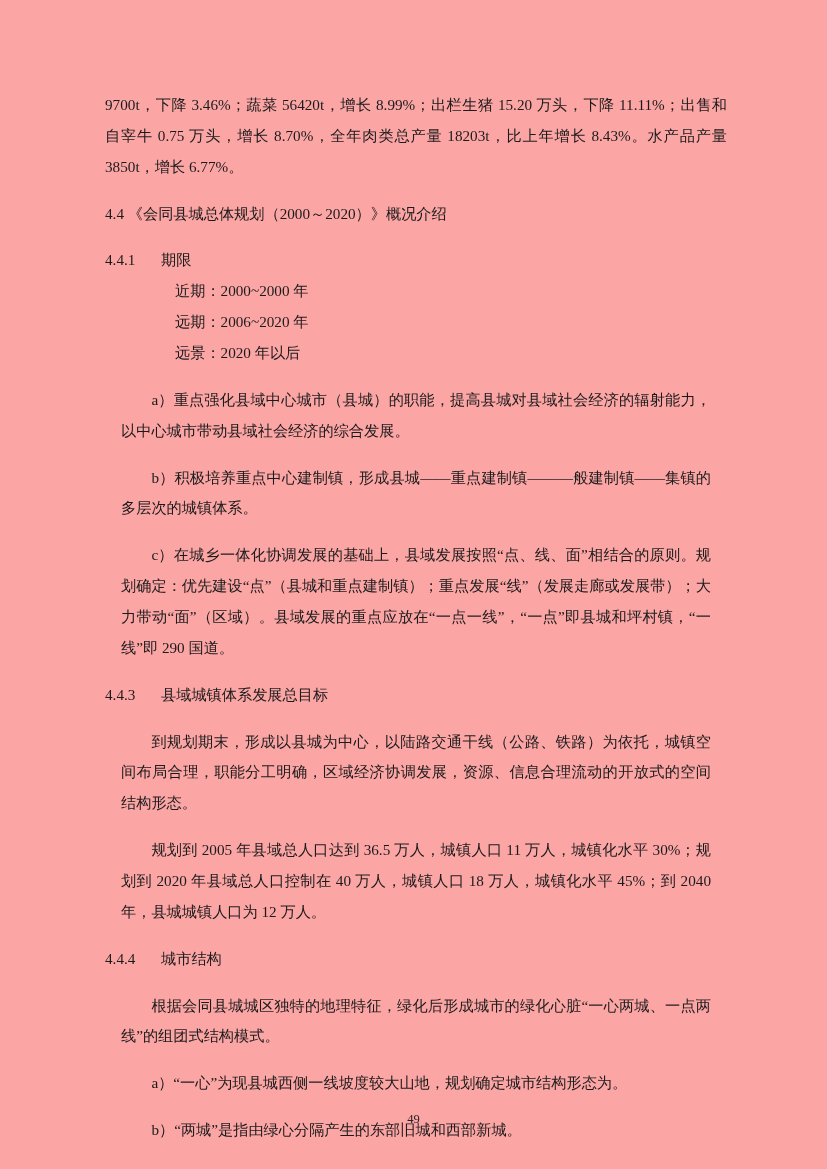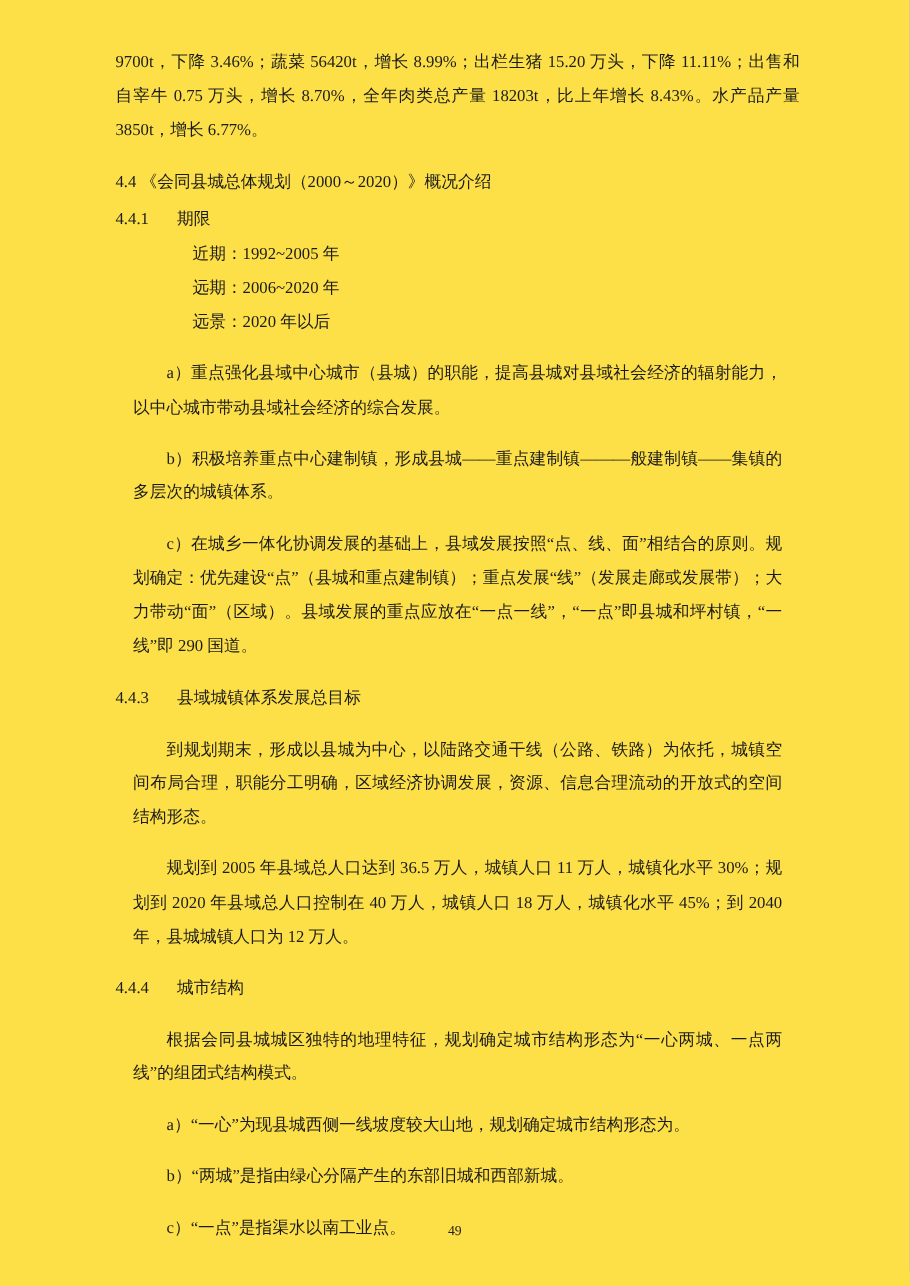--- a/index.html
+++ b/index.html
@@ -6,25 +6,25 @@
     margin: 0;
     padding: 0;
     background: #bdbdbd;
   }
   body {
     font-family: "Liberation Serif", "DejaVu Serif", serif;
   }
   .page {
     width: 827px;
     height: 1169px;
-    background: #fde047;
+    background: #fca5a5;
     margin: 0 auto;
     position: relative;
     box-sizing: border-box;
-    padding: 42px 100px 40px 105px;
+    padding: 90px 100px 40px 105px;
     overflow: hidden;
   }
   .doc {
     font-size: 15.2px;
     line-height: 2.03;
     color: #1b1b1b;
     text-align: justify;
     text-justify: inter-ideograph;
   }
   .para {
@@ -32,21 +32,21 @@
     white-space: normal;
   }
   .indent1 {
     text-indent: 2em;
   }
   .heading {
     margin: 16px 0 0 0;
     font-size: 15.2px;
   }
   .sub-heading {
-    margin: 4px 0 0 0;
+    margin: 16px 0 0 0;
     font-size: 15.2px;
   }
   .sub-heading .num {
     display: inline-block;
     min-width: 56px;
   }
   .listline {
     margin: 0;
     padding-left: 70px;
     font-size: 15.2px;
@@ -70,37 +70,37 @@
 
 <div class="page">
   <div class="doc">
 
     <p class="para body-block">9700t，下降 3.46%；蔬菜 56420t，增长 8.99%；出栏生猪 15.20 万头，下降 11.11%；出售和自宰牛 0.75 万头，增长 8.70%，全年肉类总产量 18203t，比上年增长 8.43%。水产品产量 3850t，增长 6.77%。</p>
 
     <p class="para heading">4.4  《会同县城总体规划（2000～2020）》概况介绍</p>
 
     <p class="para sub-heading"><span class="num">4.4.1</span><span>期限</span></p>
 
-    <p class="para listline">近期：1992~2005 年</p>
+    <p class="para listline">近期：2000~2000 年</p>
     <p class="para listline">远期：2006~2020 年</p>
     <p class="para listline">远景：2020 年以后</p>
 
 
     <p class="para indent1">a）重点强化县域中心城市（县城）的职能，提高县城对县域社会经济的辐射能力，以中心城市带动县域社会经济的综合发展。</p>
     <p class="para indent1">b）积极培养重点中心建制镇，形成县城——重点建制镇———般建制镇——集镇的多层次的城镇体系。</p>
     <p class="para indent1">c）在城乡一体化协调发展的基础上，县域发展按照“点、线、面”相结合的原则。规划确定：优先建设“点”（县城和重点建制镇）；重点发展“线”（发展走廊或发展带）；大力带动“面”（区域）。县域发展的重点应放在“一点一线”，“一点”即县城和坪村镇，“一线”即 290 国道。</p>
 
     <p class="para sub-heading"><span class="num">4.4.3</span><span>县域城镇体系发展总目标</span></p>
 
     <p class="para indent1">到规划期末，形成以县城为中心，以陆路交通干线（公路、铁路）为依托，城镇空间布局合理，职能分工明确，区域经济协调发展，资源、信息合理流动的开放式的空间结构形态。</p>
     <p class="para indent1">规划到 2005 年县域总人口达到 36.5 万人，城镇人口 11 万人，城镇化水平 30%；规划到 2020 年县域总人口控制在 40 万人，城镇人口 18 万人，城镇化水平 45%；到 2040 年，县城城镇人口为 12 万人。</p>
 
     <p class="para sub-heading"><span class="num">4.4.4</span><span>城市结构</span></p>
 
-    <p class="para indent1">根据会同县城城区独特的地理特征，规划确定城市结构形态为“一心两城、一点两线”的组团式结构模式。</p>
+    <p class="para indent1">根据会同县城城区独特的地理特征，绿化后形成城市的绿化心脏“一心两城、一点两线”的组团式结构模式。</p>
     <p class="para indent1">a）“一心”为现县城西侧一线坡度较大山地，规划确定城市结构形态为。</p>
     <p class="para indent1">b）“两城”是指由绿心分隔产生的东部旧城和西部新城。</p>
     <p class="para indent1">c）“一点”是指渠水以南工业点。</p>
 
   </div>
 
   <div class="pagenum">49</div>
 </div>
 
 </body></html>

